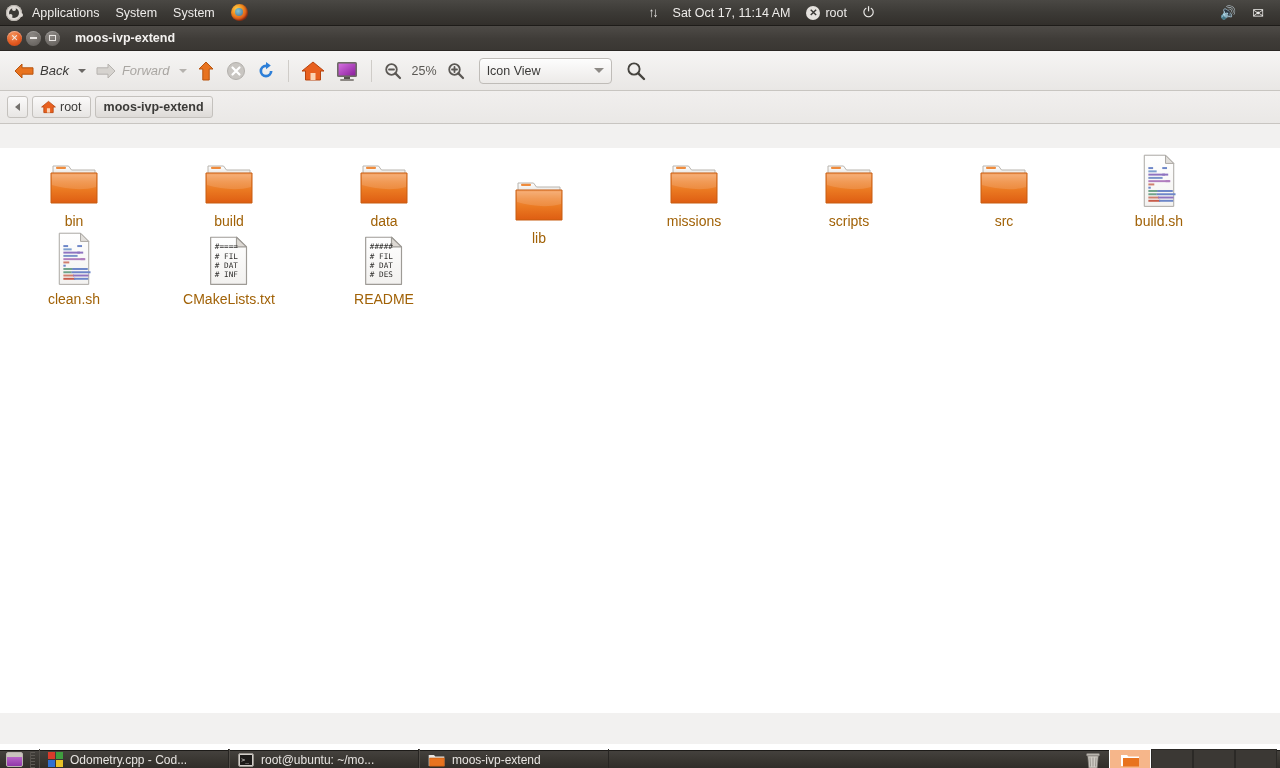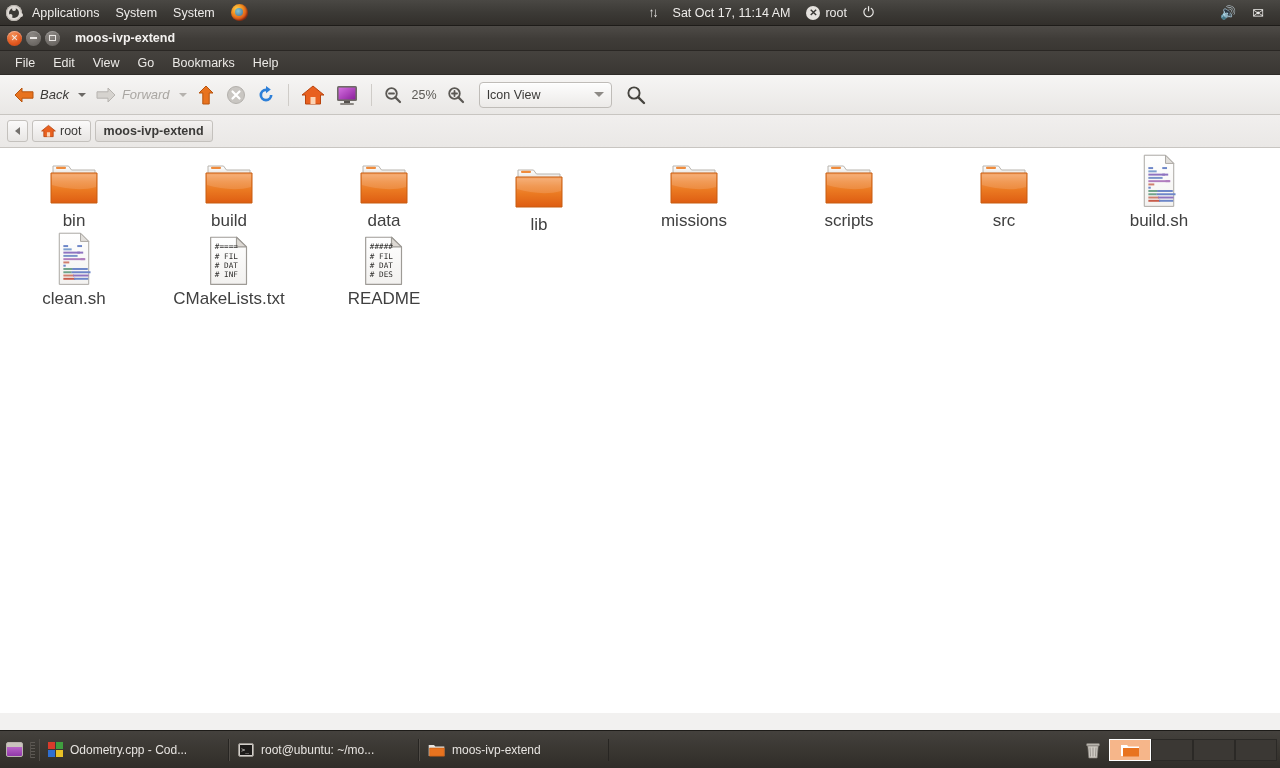--- a/index.html
+++ b/index.html
@@ -134,36 +134,36 @@
     height:565px;background:#ffffff;overflow:hidden;
   }
   #icon-grid{ position:relative;width:100%;padding-top:6px; }
   .icon-cell{
     position:absolute;width:136px;
     display:flex;flex-direction:column;align-items:center;
     padding-top:4px;
   }
   .icon-art{ height:52px;display:flex;align-items:flex-end;justify-content:center; }
   .icon-name{
-    margin-top:6px;font-size:17px;color:#404040;text-align:center;
+    margin-top:6px;font-size:14px;color:#a16207;text-align:center;
     line-height:14px;max-width:132px;word-break:break-word;
   }
 
   
   #statusbar{
     position:absolute;left:0;bottom:0;width:1280px;height:22px;
     background:linear-gradient(to bottom,#f0eeec,#e6e4e1);
     border-top:1px solid #c8c5c1;
     display:flex;align-items:center;padding-left:6px;
     font-size:12px;color:#38372f;
   }
 
   
   #taskbar{
-    position:absolute;left:0;bottom:0;width:1280px;height:38px;
+    position:absolute;left:0;bottom:0;width:1280px;height:18px;
     background:linear-gradient(to bottom,#44413d 0%,#393631 55%,#302d29 100%);
     border-top:1px solid #1d1b18;
     display:flex;align-items:center;color:#e5e2df;font-size:12px;
   }
   .show-desktop{
     width:24px;height:22px;margin-left:2px;display:flex;align-items:center;justify-content:center;
   }
   .sd-box{ width:17px;height:15px;border:1px solid #b9b4ae;border-radius:2px;
     background:linear-gradient(to bottom,#c9c3bd 0 4px,#b864c8 4px,#9038a8 100%); }
   .tb-grip{ width:5px;height:16px;margin:0 4px;
@@ -230,28 +230,20 @@
     <span class="wbtn close">✕</span>
     <span class="wbtn min">
         <span class="dash"></span>
       </span>
     <span class="wbtn max">
         <span class="sq"></span>
       </span>
     <span id="wtitle">moos-ivp-extend</span>
   </div>
 
-  <div id="menubar">
-    <span class="menu-item"><span>File</span></span>
-    <span class="menu-item"><span>Edit</span></span>
-    <span class="menu-item"><span>View</span></span>
-    <span class="menu-item"><span>Go</span></span>
-    <span class="menu-item"><span>Bookmarks</span></span>
-    <span class="menu-item"><span>Help</span></span>
-  </div>
 
   <div id="toolbar">
 
     <div class="tb-btn">
       <span>
         <svg width="22" height="20" viewBox="0 0 22 20">
           <path d="M9 3 L2 10 L9 17 L9 13.2 L20 13.2 L20 6.8 L9 6.8 Z" fill="#e8731f" stroke="#b8540e" stroke-width="1" stroke-linejoin="round"></path>
         </svg>
       </span>
       <span class="tb-label">Back</span>
@@ -438,21 +430,21 @@
       </linearGradient>
     </defs>
     <path d="M7 6 L22.5 6 L25.5 10 L49 10 L49 18 L7 18 Z" fill="url(#ftab)" stroke="#b8b4ae" stroke-width="1" stroke-linejoin="round"></path>
     <rect x="10" y="6.8" width="10" height="2.2" rx="1" fill="#ef8b3c"></rect>
     <path d="M5 13 L51 13 L51 43 L5 43 Z" fill="url(#fbody)" stroke="#c75c11" stroke-width="1" stroke-linejoin="round"></path>
     <path d="M6 14.5 L50 14.5 L50 27 C36 31 20 29 6 25 Z" fill="#ffffff" opacity="0.13"></path>
   </svg>
           </div>
           <div class="icon-name">data</div>
         </div>
-        <div class="icon-cell" style="left: 471px; top: 8px;">
+        <div class="icon-cell" style="left: 471px; top: 21px;">
           <div class="icon-art">
             <svg width="56" height="48" viewBox="0 0 56 48">
     <defs>
       <linearGradient id="fbody" x1="0" y1="0" x2="0" y2="1">
         <stop offset="0%" stop-color="#f6a76a"></stop>
         <stop offset="30%" stop-color="#ef8b3c"></stop>
         <stop offset="55%" stop-color="#eb7a22"></stop>
         <stop offset="100%" stop-color="#de5d12"></stop>
       </linearGradient>
       <linearGradient id="ftab" x1="0" y1="0" x2="0" y2="1">

